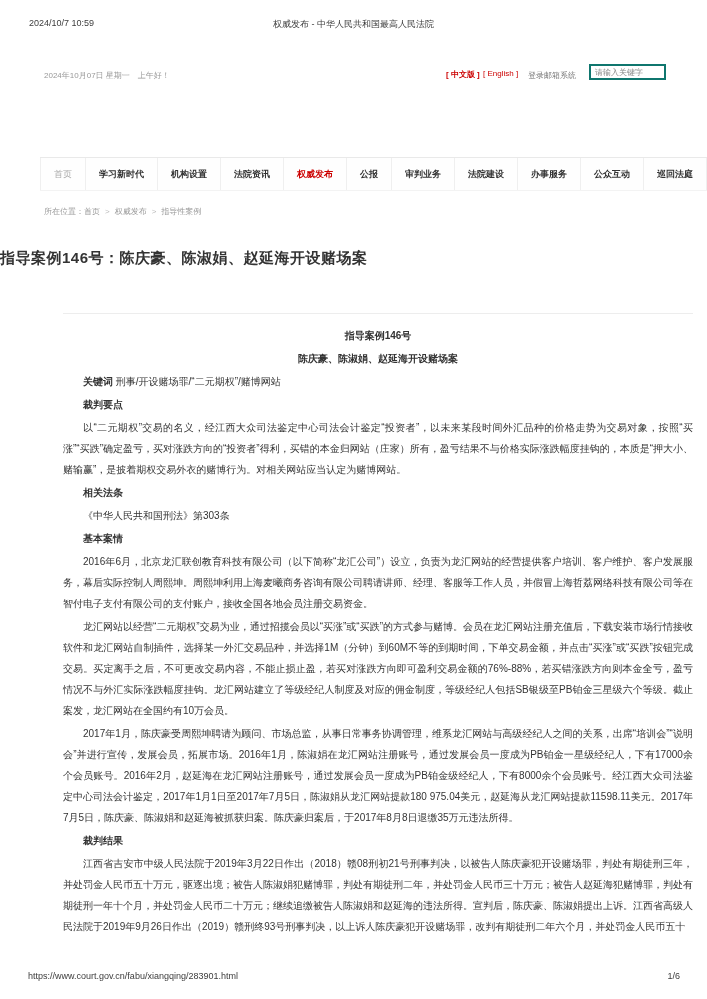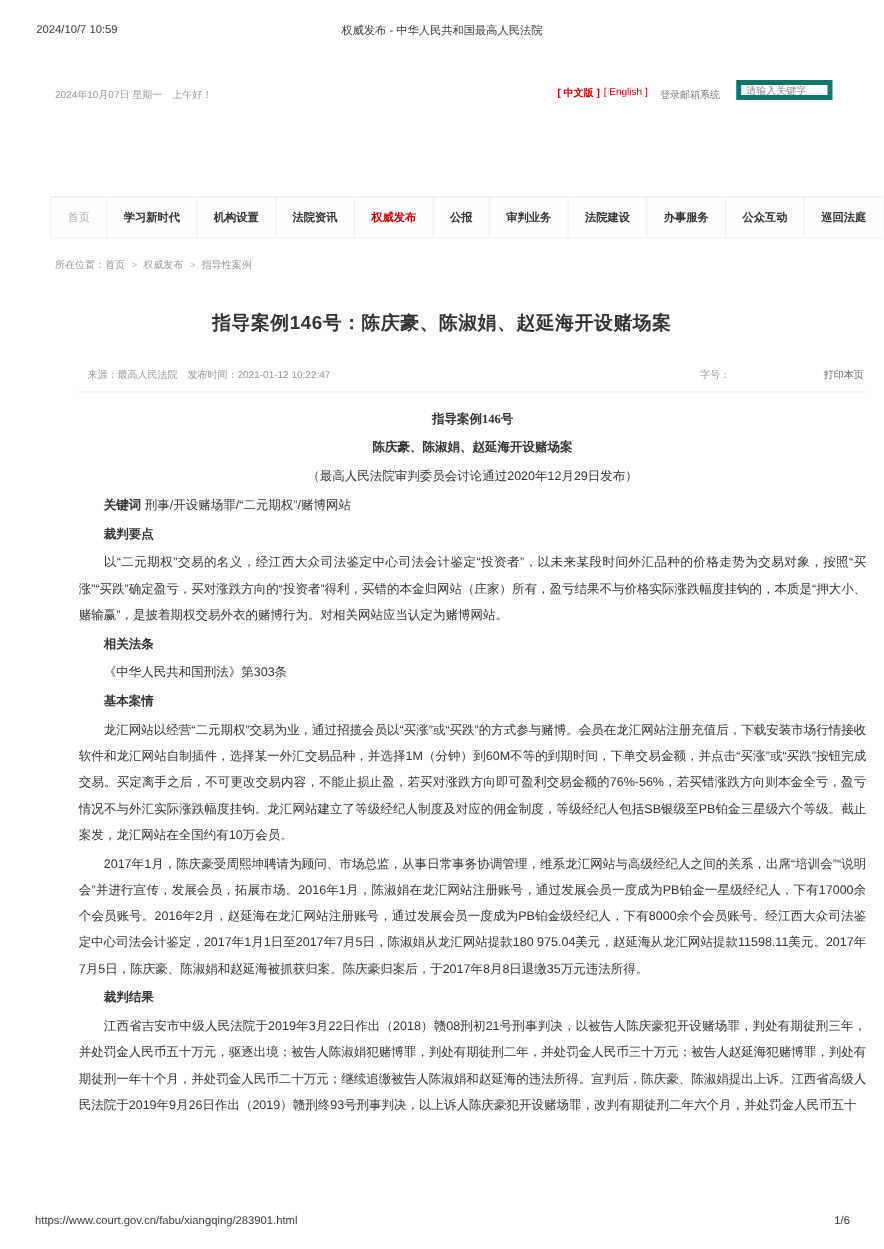--- a/index.html
+++ b/index.html
@@ -16,21 +16,21 @@
   .print-url { position:absolute; left:28px; top:971px; font-size:9px; color:#3c3c3c; }
   .print-page { position:absolute; right:27px; top:971px; font-size:9px; color:#3c3c3c; }
 
   
   .greeting { position:absolute; left:44px; top:70px; font-size:8px; color:#999; }
   .lang-zh { position:absolute; left:446px; top:69px; font-size:8px; font-weight:bold; color:#cc0000; cursor:pointer; }
   .lang-en { position:absolute; left:483px; top:69px; font-size:8px; font-weight:normal; color:#cc0000; cursor:pointer; }
   .mail-login { position:absolute; left:528px; top:70px; font-size:8px; color:#777; cursor:pointer; }
   .search-input {
     position:absolute; left:589px; top:64px; width:77px; height:16px;
-    border:4px solid #0f766e; font-size:8px; padding:0 4px; color:#555; outline:none;
+    border:2px solid #0f766e; font-size:8px; padding:0 4px; color:#555; outline:none;
     font-family:"Liberation Sans","DejaVu Sans",sans-serif;
   }
   .search-input::placeholder { color:#888; }
 
   
   .nav {
     position:absolute; left:40px; top:157px; right:0; height:34px;
     display:flex; align-items:stretch; overflow:hidden;
     border-top:1px solid #e9e9e9; border-bottom:1px solid #f3f3f3; background:#fefefe;
   }
@@ -43,37 +43,37 @@
   .nav-item.muted { color:#aaa; font-weight:normal; }
   .nav-item.active { color:#cc0000; }
 
   
   .breadcrumb { position:absolute; left:44px; top:206px; font-size:8px; color:#999; }
   .breadcrumb .crumb { color:#999; cursor:pointer; }
   .breadcrumb .sep { margin:0 5px; color:#bbb; }
 
   
   .article-title {
-    position:absolute; left:0; right:0; top:249px; text-align:center;
+    position:absolute; left:0; right:0; top:249px; text-align:left;
     font-size:15px; font-weight:bold; color:#333; letter-spacing:0.5px;
   }
   .meta-row { position:absolute; left:63px; top:292px; width:630px; height:20px; font-size:8px; color:#999; }
   .meta-left { position:absolute; left:7px; top:2px; }
   .meta-fontsize { position:absolute; left:497px; top:2px; color:#999; }
   .meta-print { position:absolute; right:2px; top:2px; color:#666; cursor:pointer; }
   .meta-divider { position:absolute; left:63px; top:313px; width:630px; height:0; border-top:1px solid #ededed; }
 
   
   .doc {
     position:absolute; left:63px; top:323px; width:630px;
     font-size:10px; line-height:21px; color:#333; text-align:justify;
   }
   .doc p { margin:2px 0; text-indent:2em; }
   .doc p.center { text-align:center; text-indent:0; }
-  .b { font-weight:bold;font-family:Liberation Serif, serif; }
+  .b { font-weight:bold; }
 </style>
 </head>
 <body>
 
 <div class="page">
 
   <div class="print-datetime">2024/10/7 10:59</div>
   <div class="print-title">权威发布 - 中华人民共和国最高人民法院</div>
 
   <div class="greeting">2024年10月07日 星期一　上午好！</div>
@@ -95,41 +95,36 @@
     <div class="nav-item">公众互动</div>
     <div class="nav-item">巡回法庭</div>
 
   </div>
 
   <div class="breadcrumb">
     <span>所在位置：</span><span class="crumb">首页</span><span class="sep">&gt;</span><span class="crumb">权威发布</span><span class="sep">&gt;</span><span class="crumb">指导性案例</span>
   </div>
 
   <h1 class="article-title">指导案例146号：陈庆豪、陈淑娟、赵延海开设赌场案</h1>
-  <div class="meta-row">
-    <span class="meta-left"><span>来源：最高人民法院</span>　<span>发布时间：2021-01-12 10:22:47</span></span>
-    <span class="meta-fontsize">字号：</span>
-    <span class="meta-print">打印本页</span>
-  </div>
   <div class="meta-divider"></div>
 
   <div class="doc">
     <p class="center b">指导案例146号</p>
     <p class="center b">陈庆豪、陈淑娟、赵延海开设赌场案</p>
-    <p class="center">（最高人民法院审判委员会讨论通过2020年12月29日发布）</p>
     <p><span class="b">关键词</span><span> 刑事/开设赌场罪/“二元期权”/赌博网站</span></p>
 
     <p class="b">裁判要点</p>
     <p>以“二元期权”交易的名义，经江西大众司法鉴定中心司法会计鉴定“投资者”，以未来某段时间外汇品种的价格走势为交易对象，按照“买涨”“买跌”确定盈亏，买对涨跌方向的“投资者”得利，买错的本金归网站（庄家）所有，盈亏结果不与价格实际涨跌幅度挂钩的，本质是“押大小、赌输赢”，是披着期权交易外衣的赌博行为。对相关网站应当认定为赌博网站。</p>
 
     <p class="b">相关法条</p>
     <p>《中华人民共和国刑法》第303条</p>
 
     <p class="b">基本案情</p>
-    <p>龙汇网站以经营“二元期权”交易为业，通过招揽会员以“买涨”或“买跌”的方式参与赌博。会员在龙汇网站注册充值后，下载安装市场行情接收软件和龙汇网站自制插件，选择某一外汇交易品种，并选择1M（分钟）到60M不等的到期时间，下单交易金额，并点击“买涨”或“买跌”按钮完成交易。买定离手之后，不可更改交易内容，不能止损止盈，若买对涨跌方向即可盈利交易金额的76%-56%，若买错涨跌方向则本金全亏，盈亏情况不与外汇实际涨跌幅度挂钩。龙汇网站建立了等级经纪人制度及对应的佣金制度，等级经纪人包括SB银级至PB铂金三星级六个等级。截止案发，龙汇网站在全国约有10万会员。</p>
+    <p>2016年6月，北京龙汇联创教育科技有限公司（以下简称“龙汇公司”）设立，负责为龙汇网站的经营提供客户培训、客户维护、客户发展服务，幕后实际控制人周熙坤。周熙坤利用上海麦曦商务咨询有限公司聘请讲师、经理、客服等工作人员，并假冒上海哲荔网络科技有限公司等在智付电子支付有限公司的支付账户，接收全国各地会员注册交易资金。</p>
+    <p>龙汇网站以经营“二元期权”交易为业，通过招揽会员以“买涨”或“买跌”的方式参与赌博。会员在龙汇网站注册充值后，下载安装市场行情接收软件和龙汇网站自制插件，选择某一外汇交易品种，并选择1M（分钟）到60M不等的到期时间，下单交易金额，并点击“买涨”或“买跌”按钮完成交易。买定离手之后，不可更改交易内容，不能止损止盈，若买对涨跌方向即可盈利交易金额的76%-88%，若买错涨跌方向则本金全亏，盈亏情况不与外汇实际涨跌幅度挂钩。龙汇网站建立了等级经纪人制度及对应的佣金制度，等级经纪人包括SB银级至PB铂金三星级六个等级。截止案发，龙汇网站在全国约有10万会员。</p>
     <p>2017年1月，陈庆豪受周熙坤聘请为顾问、市场总监，从事日常事务协调管理，维系龙汇网站与高级经纪人之间的关系，出席“培训会”“说明会”并进行宣传，发展会员，拓展市场。2016年1月，陈淑娟在龙汇网站注册账号，通过发展会员一度成为PB铂金一星级经纪人，下有17000余个会员账号。2016年2月，赵延海在龙汇网站注册账号，通过发展会员一度成为PB铂金级经纪人，下有8000余个会员账号。经江西大众司法鉴定中心司法会计鉴定，2017年1月1日至2017年7月5日，陈淑娟从龙汇网站提款180 975.04美元，赵延海从龙汇网站提款11598.11美元。2017年7月5日，陈庆豪、陈淑娟和赵延海被抓获归案。陈庆豪归案后，于2017年8月8日退缴35万元违法所得。</p>
 
     <p class="b">裁判结果</p>
     <p>江西省吉安市中级人民法院于2019年3月22日作出（2018）赣08刑初21号刑事判决，以被告人陈庆豪犯开设赌场罪，判处有期徒刑三年，并处罚金人民币五十万元，驱逐出境；被告人陈淑娟犯赌博罪，判处有期徒刑二年，并处罚金人民币三十万元；被告人赵延海犯赌博罪，判处有期徒刑一年十个月，并处罚金人民币二十万元；继续追缴被告人陈淑娟和赵延海的违法所得。宣判后，陈庆豪、陈淑娟提出上诉。江西省高级人民法院于2019年9月26日作出（2019）赣刑终93号刑事判决，以上诉人陈庆豪犯开设赌场罪，改判有期徒刑二年六个月，并处罚金人民币五十</p>
   </div>
 
   <div class="print-url">https://www.court.gov.cn/fabu/xiangqing/283901.html</div>
   <div class="print-page">1/6</div>
 
 </div>

